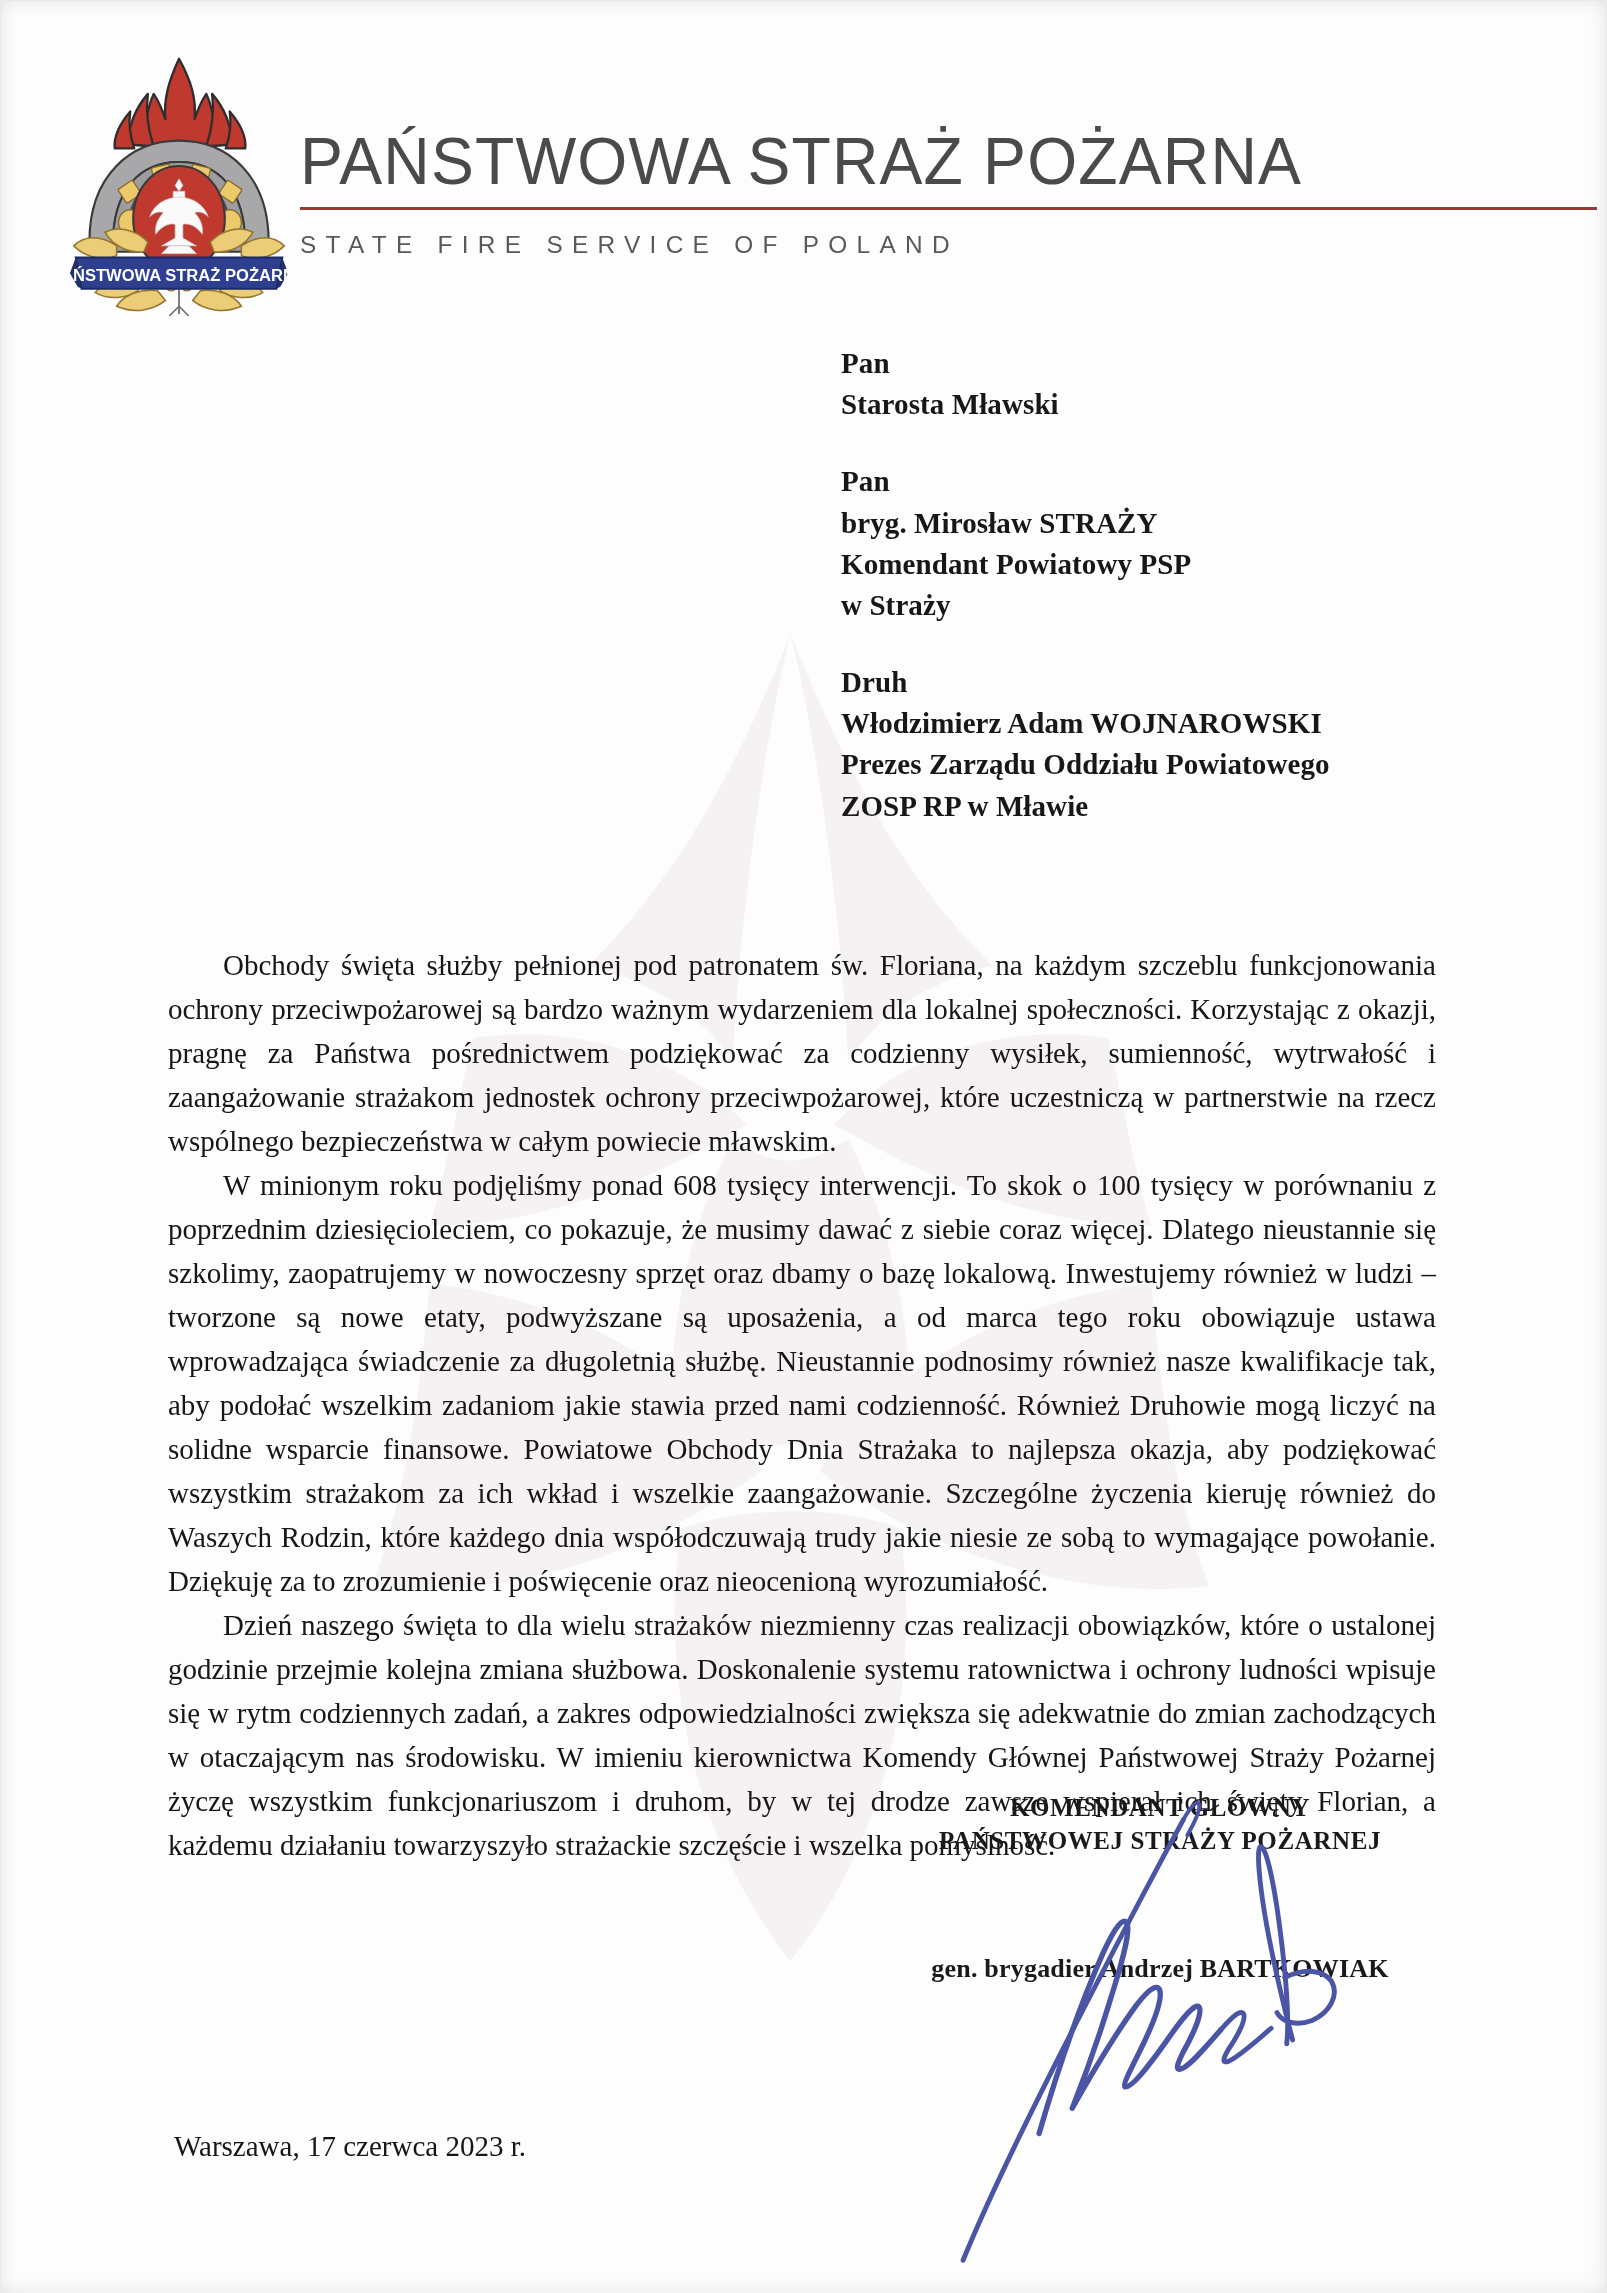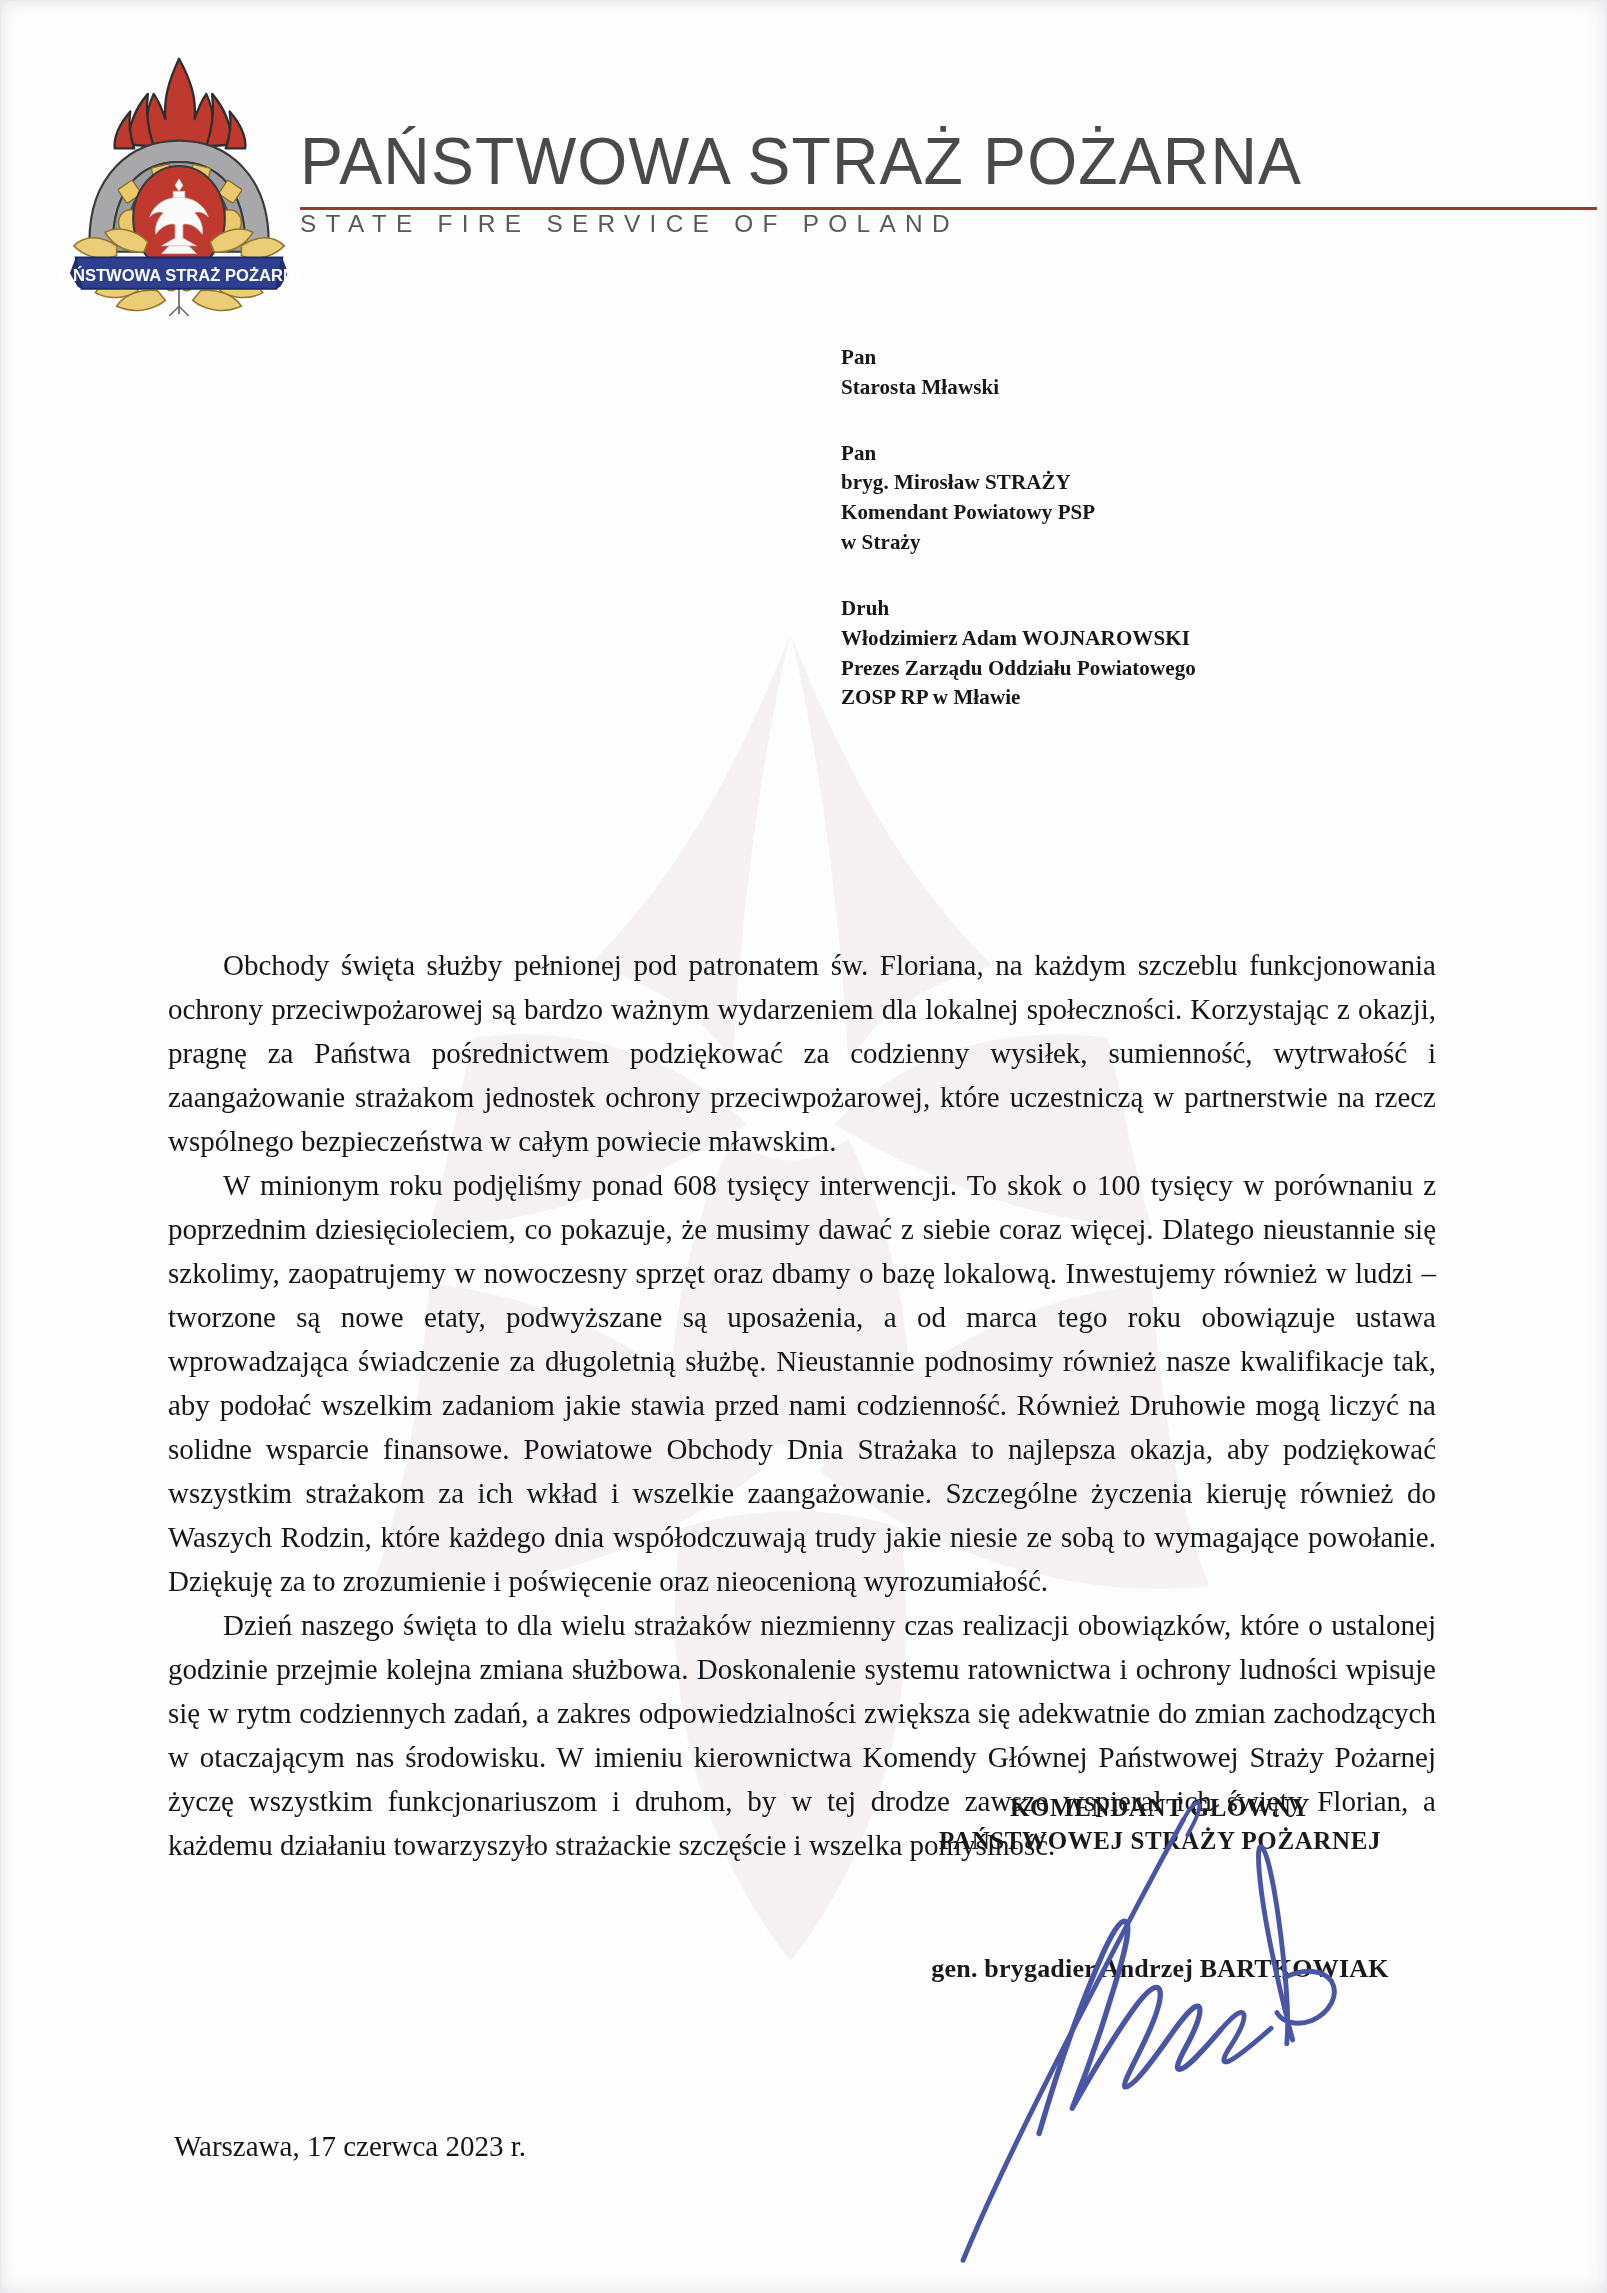--- a/index.html
+++ b/index.html
@@ -73,42 +73,42 @@
     transform: scaleX(0.96);
     transform-origin: left center;
   }
   .rule {
     margin-top: 12.7px;
     width: 1297px;
     height: 2.9px;
     background: #9a3a33;
   }
   .org-subtitle {
-    margin-top: 0;
+    margin-top: 21px;
     font-family: "Liberation Sans", sans-serif;
     font-size: 24.4px;
     letter-spacing: 9.3px;
     color: #59595c;
     white-space: nowrap;
   }
 
   
   .recipients {
     position: absolute;
     left: 841px;
     top: 343px;
     width: 683px;
     z-index: 10;
   }
   .recipient-block { margin-bottom: 36px; }
   .recipient-block:last-child { margin-bottom: 16px; }
   .recipient-line {
     font-family: "Liberation Serif", serif;
     font-weight: bold;
-    font-size: 21px;
+    font-size: 29px;
     line-height: 1.42;
     color: #17171a;
     letter-spacing: 0.1px;
   }
 
   
   .body-text {
     position: absolute;
     left: 168px;
     top: 943px;

